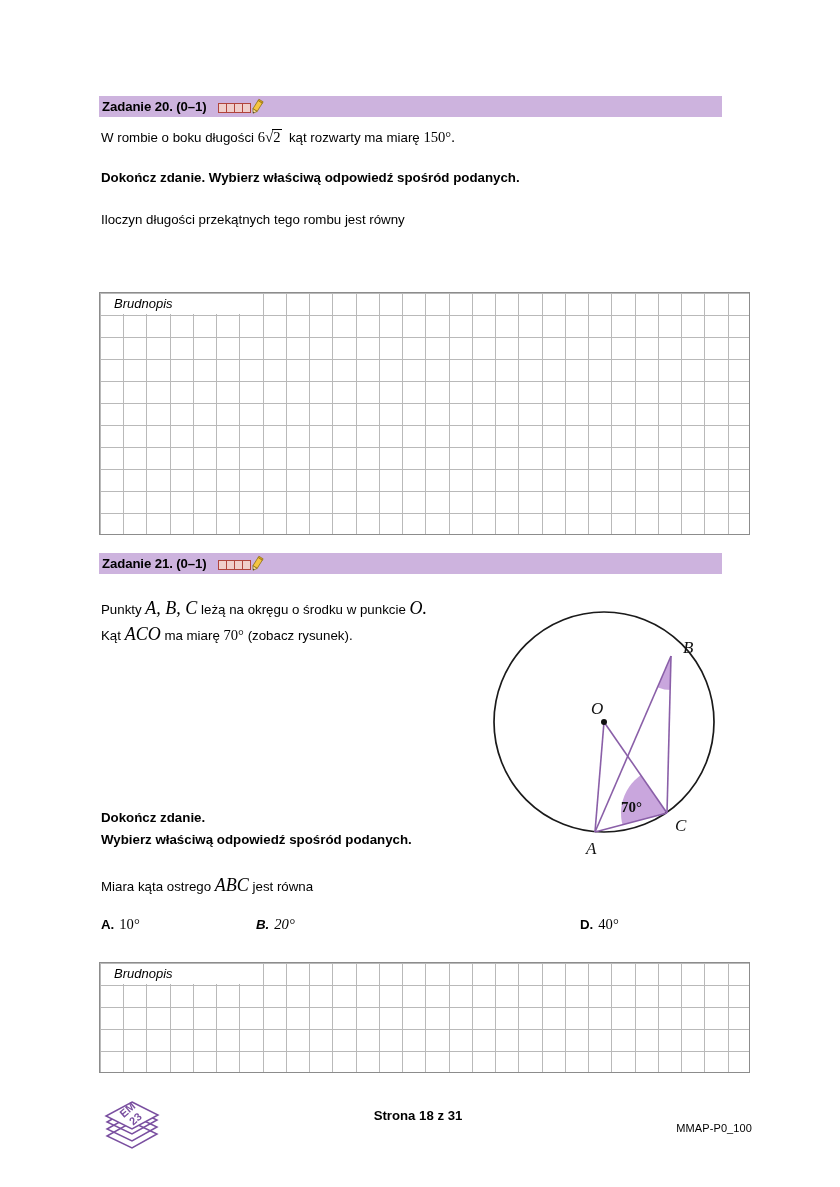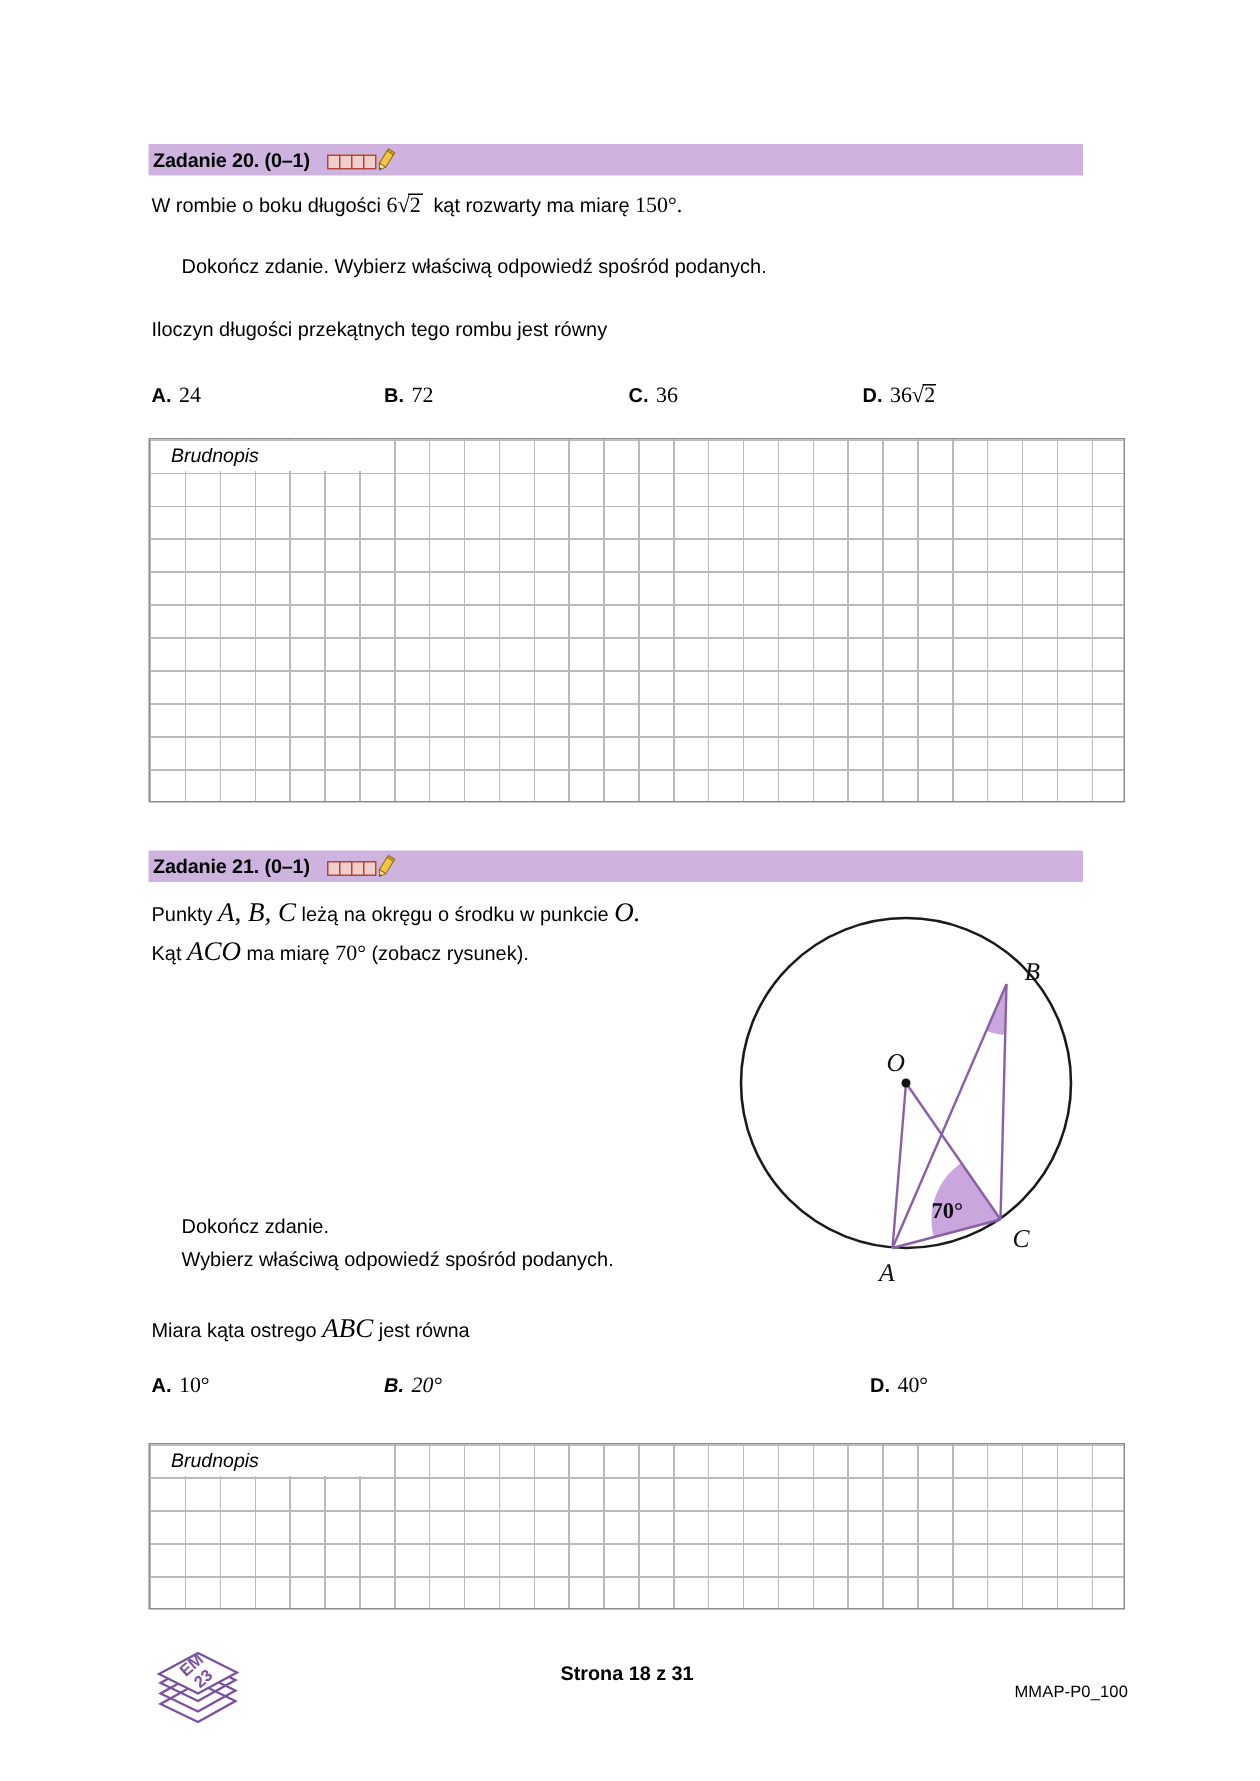--- a/index.html
+++ b/index.html
@@ -63,21 +63,21 @@
     margin-top: 0px;
   }
 
   
   .line {
     position: absolute;
     font-size: 13.3px;
     white-space: nowrap;
     line-height: 1.25;
   }
-  .bold { font-weight: normal; margin-left: 20px; }
+  .bold { font-weight: bold; }
   .math {
     font-family: Liberation Serif, serif;
     font-style: italic;
     font-size: 18px;
   }
   .mathup {
     font-family: "Liberation Serif", serif;
     font-style: normal;
     font-size: 14.6px;
   }
@@ -207,43 +207,27 @@
       <span class="mathup">6</span><span class="radic mathup">√</span><span class="rad-body mathup">2</span>
     </span>
     &nbsp;<span>kąt rozwarty ma miarę</span>
     <span class="mathup">150°.</span>
   </div>
 
   <div class="line bold" style="left:101px; top:170px;">Dokończ zdanie. Wybierz właściwą odpowiedź spośród podanych.</div>
 
   <div class="line" style="left:101px; top:212px;">Iloczyn długości przekątnych tego rombu jest równy</div>
 
-  <div class="opts" style="top:256px;">
-    <div class="opt" style="left:0px;">
-      <span class="lbl">A.</span><span class="val">24</span>
-    </div>
-    <div class="opt" style="left:155px;">
-      <span class="lbl">B.</span><span class="val">72</span>
-    </div>
-    <div class="opt" style="left:318px;">
-      <span class="lbl">C.</span><span class="val">36</span>
-    </div>
-    <div class="opt" style="left:474px;">
-      <span class="lbl">D.</span><span class="sqrt-wrap" style="margin-left:5px;">
-        <span class="mathup">36</span><span class="radic mathup">√</span><span class="rad-body mathup">2</span>
-      </span>
-    </div>
-  </div>
 
   <div class="grid" style="top:292px; width:651px; height:243px;">
     <div class="label-mask"></div>
     <div class="label">Brudnopis</div>
   </div>
 
-  <div class="task-bar" style="top:567px;">
+  <div class="task-bar" style="top:553px;">
     <span class="title">Zadanie 21. (0–1)</span>
     <span class="icon-wrap">
       <span class="boxes">
         <i></i>
           <i></i>
           <i></i>
           <i></i>
       </span>
       <svg class="pencil" width="14" height="17" viewBox="0 0 14 17">
         <g transform="rotate(32 7 8)">

